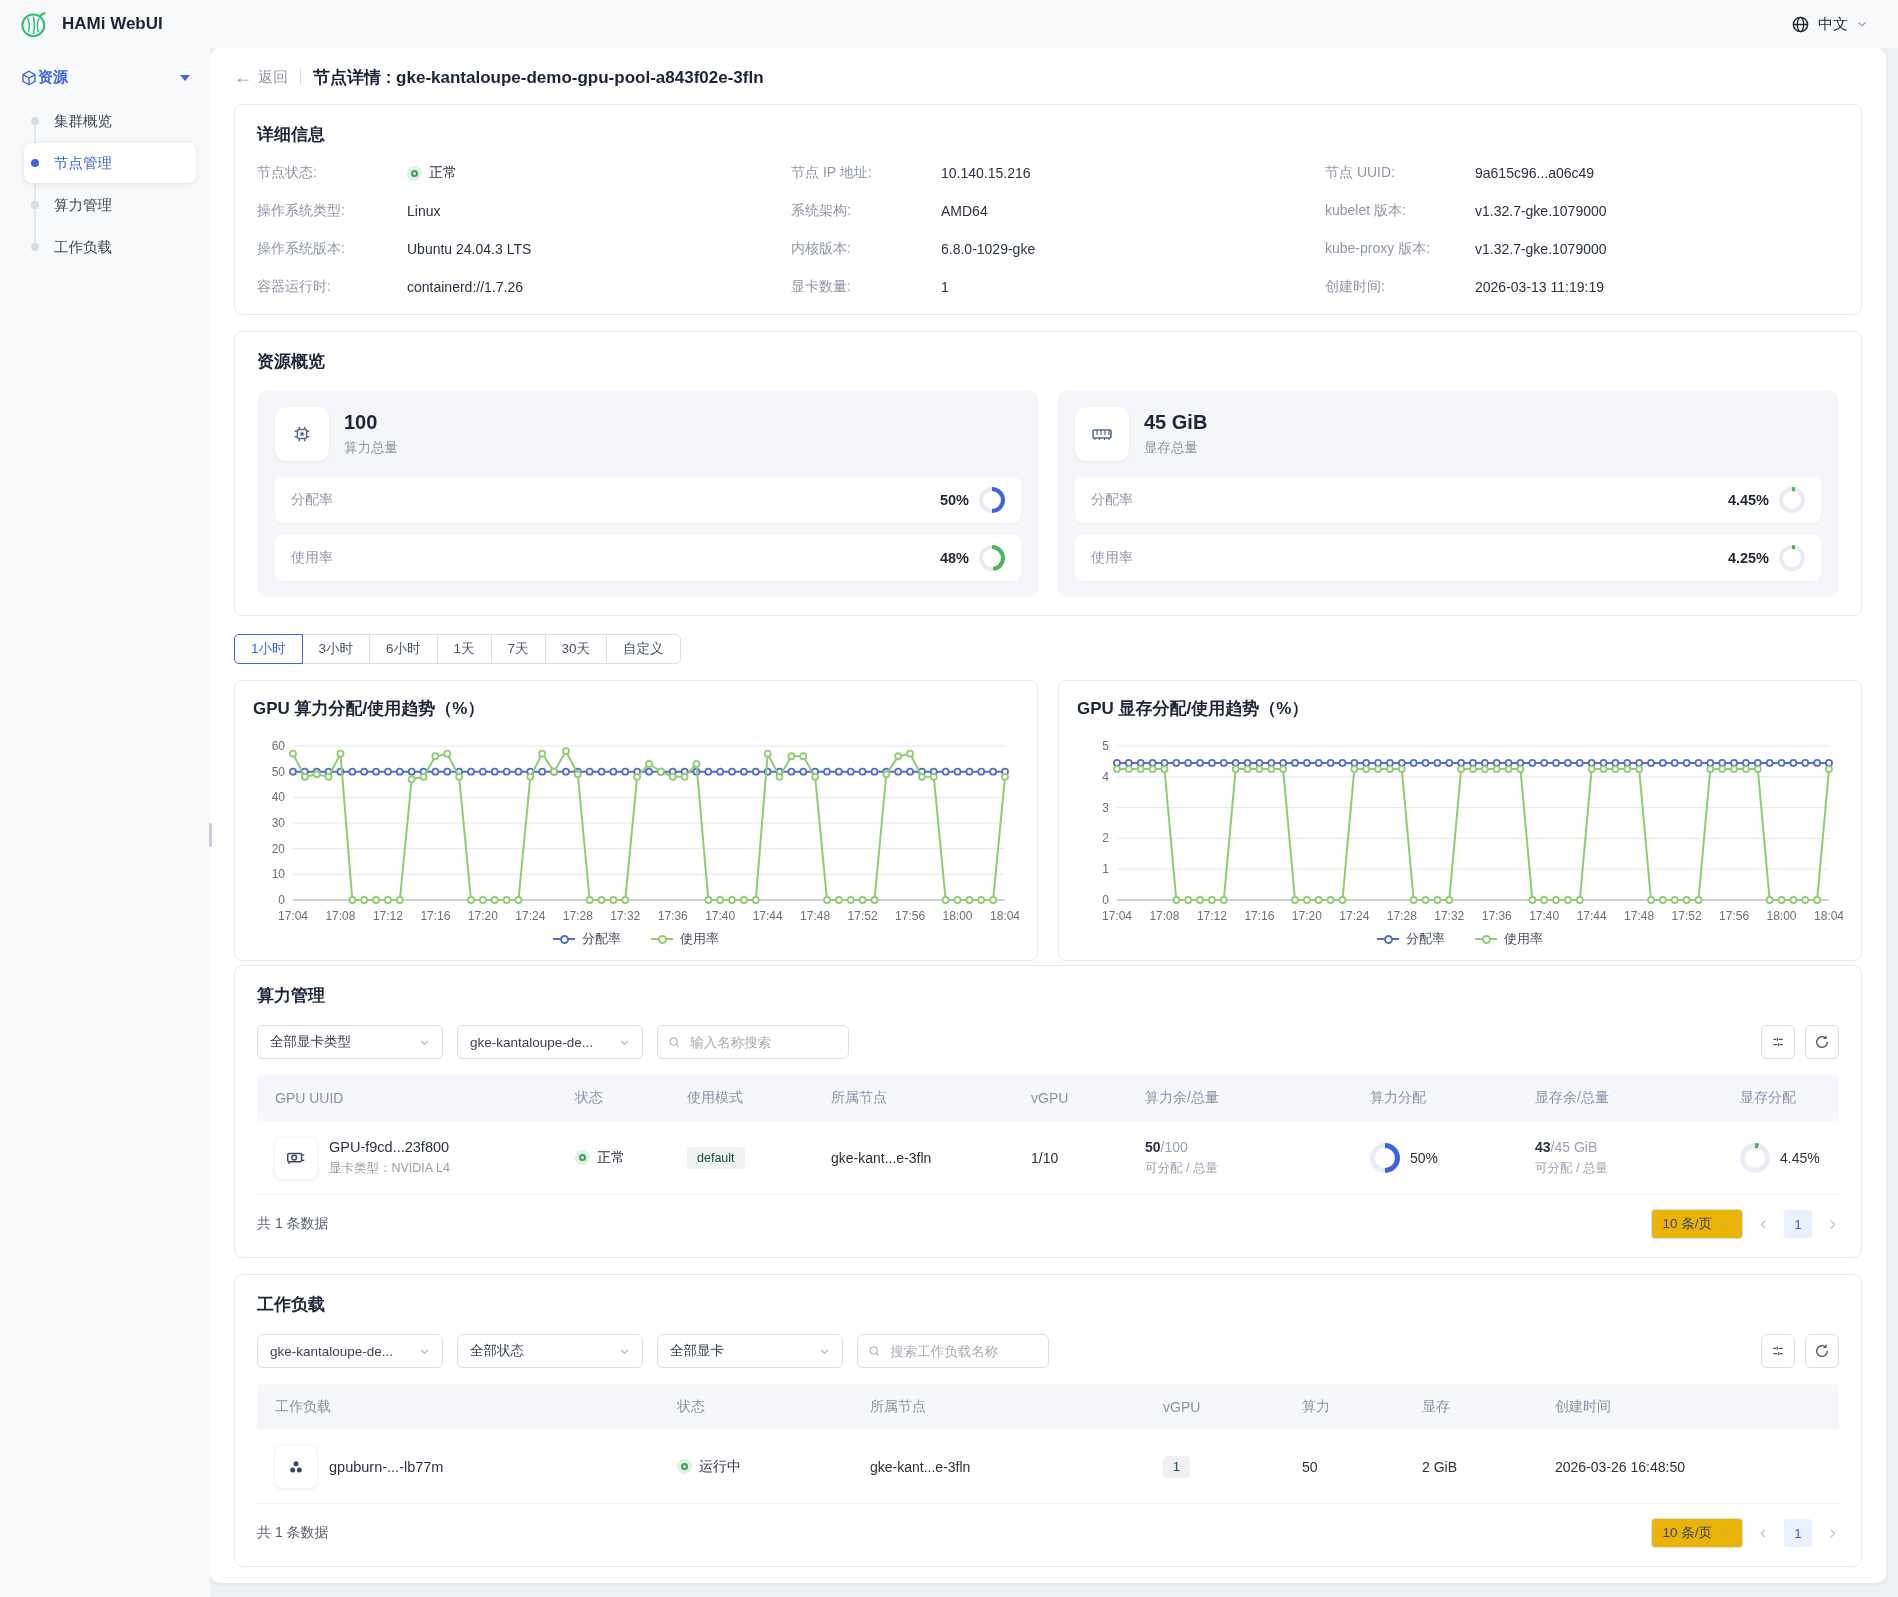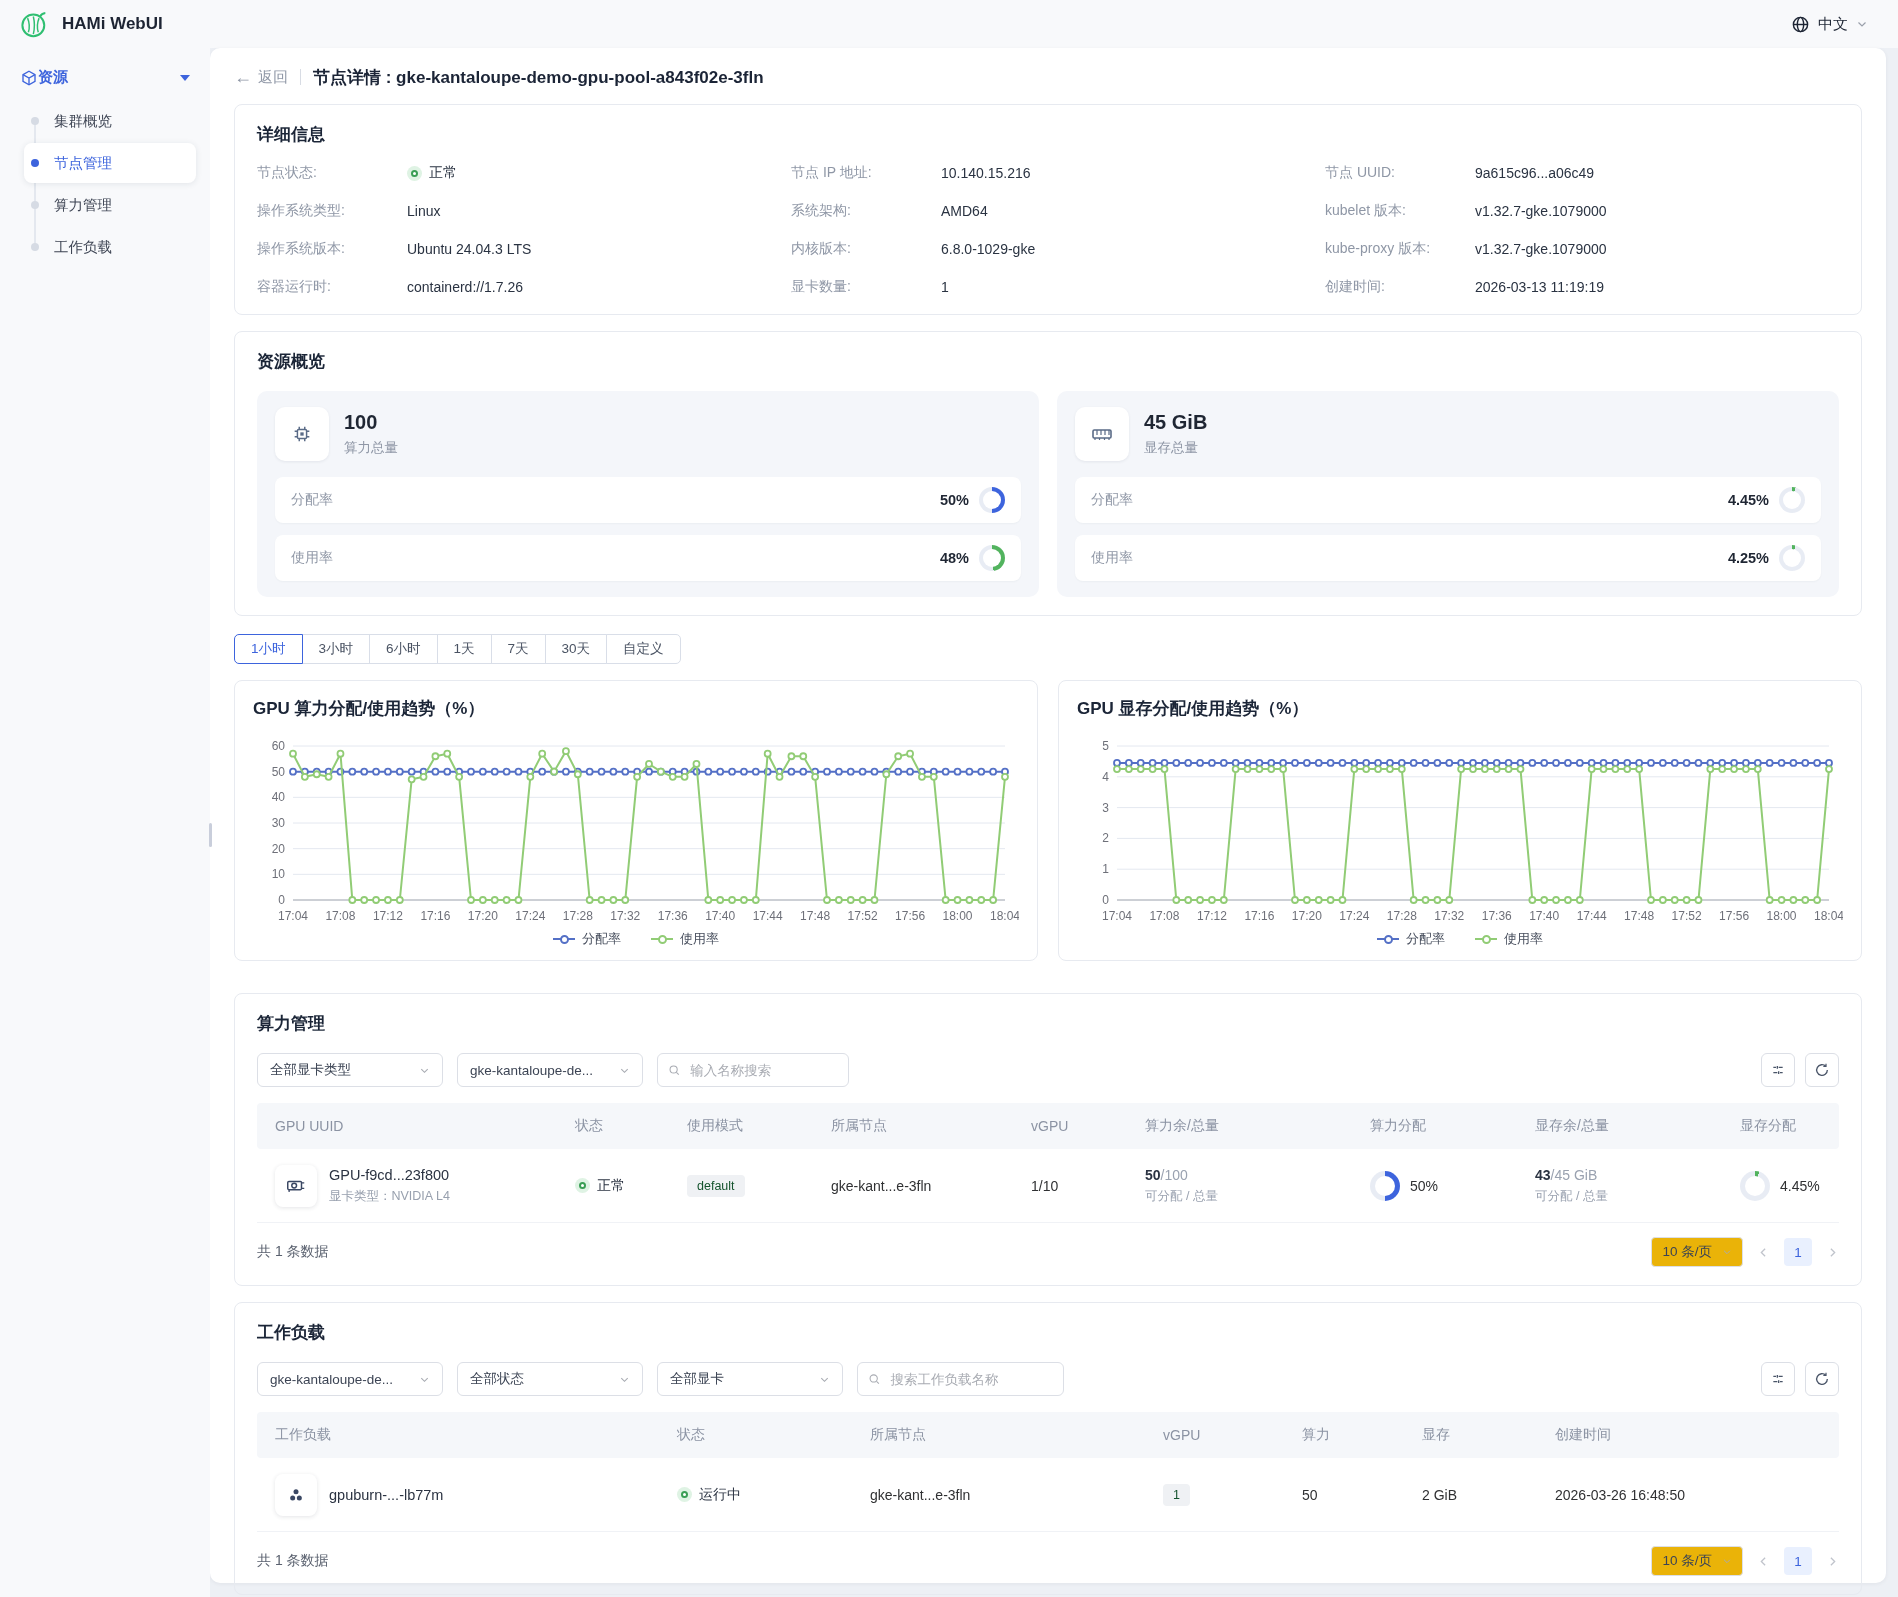--- a/index.html
+++ b/index.html
@@ -69,21 +69,21 @@
   .donut-md::after{inset:5px}
   .ov-row .donut::after{background:#fff}
   
   .tabs{display:inline-flex;margin:2px 0 16px}
   .tab{height:30px;padding:0 16px;display:flex;align-items:center;background:#fff;
        border:1px solid #d9dee8;margin-left:-1px;font-size:13.5px;color:#4a5363;cursor:pointer}
   .tab:first-child{border-radius:5px 0 0 5px;margin-left:0}
   .tab:last-child{border-radius:0 5px 5px 0}
   .tab.active{border-color:var(--primary);color:var(--primary);z-index:1;position:relative}
   
-  .charts-row{display:flex;gap:20px;margin-bottom:32px}
+  .charts-row{display:flex;gap:20px;margin-bottom:4px}
   .chart-card{flex:1;border:1px solid #e7eaf0;border-radius:8px;padding:16px 18px 12px}
   .chart-title{font-size:17px;font-weight:700;color:#1b2537;margin-bottom:16px}
   .chart-legend{display:flex;justify-content:center;gap:30px;margin-top:4px;font-size:13px;color:#474e5d}
   .legend-item{display:flex;align-items:center;gap:7px;cursor:pointer}
   .legend-marker{width:22px;height:10px;position:relative;display:inline-block}
   .legend-marker::before{content:"";position:absolute;left:0;right:0;top:4px;height:2px;background:currentColor}
   .legend-marker::after{content:"";position:absolute;left:7px;top:1px;width:9px;height:9px;border-radius:50%;
                         border:2px solid currentColor;background:#fff;box-sizing:border-box}
   .legend-blue{color:#5470c6}
   .legend-green{color:#91cc75}
@@ -815,21 +815,21 @@
               <svg width="11" height="11" viewBox="0 0 24 24" fill="none" stroke="#a8abb2" stroke-width="2.4">
                   <path d="M5 9l7 7 7-7"></path>
                 </svg>
             </div>
             <div class="select">
               <span>全部显卡</span>
               <svg width="11" height="11" viewBox="0 0 24 24" fill="none" stroke="#a8abb2" stroke-width="2.4">
                   <path d="M5 9l7 7 7-7"></path>
                 </svg>
             </div>
-            <div class="search-box" style="width:207px">
+            <div class="search-box" style="width:192px">
               <svg width="14" height="14" viewBox="0 0 24 24" fill="none" stroke="#a8abb2" stroke-width="2">
                   <circle cx="11" cy="11" r="7"></circle>
                   <path d="M16.5 16.5L21 21"></path>
                 </svg>
               <input placeholder="搜索工作负载名称" style="">
             </div>
             <div class="icon-btns">
               <div class="icon-btn">
                 <svg width="16" height="16" viewBox="0 0 24 24" fill="none" stroke="#4a5568" stroke-width="2">
                   <path d="M5 8h4M13 8h6M5 16h6M15 16h4"></path>

